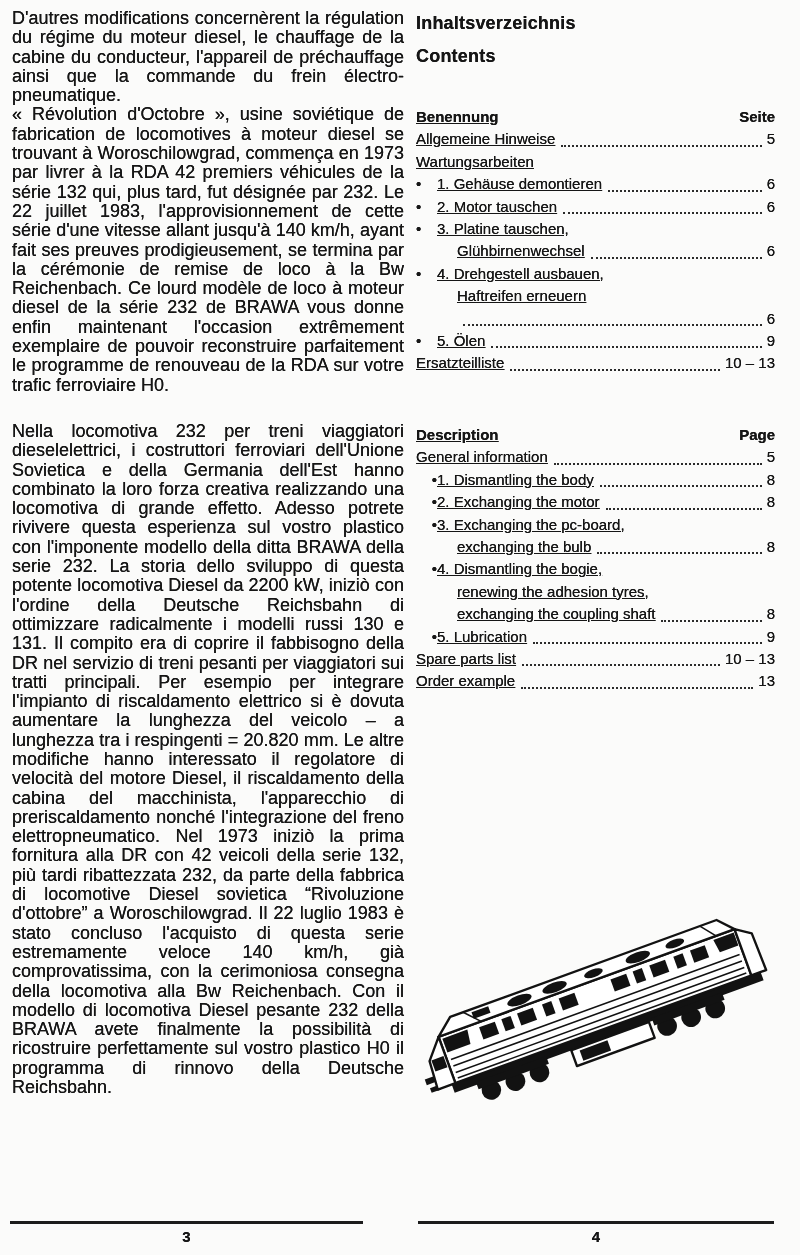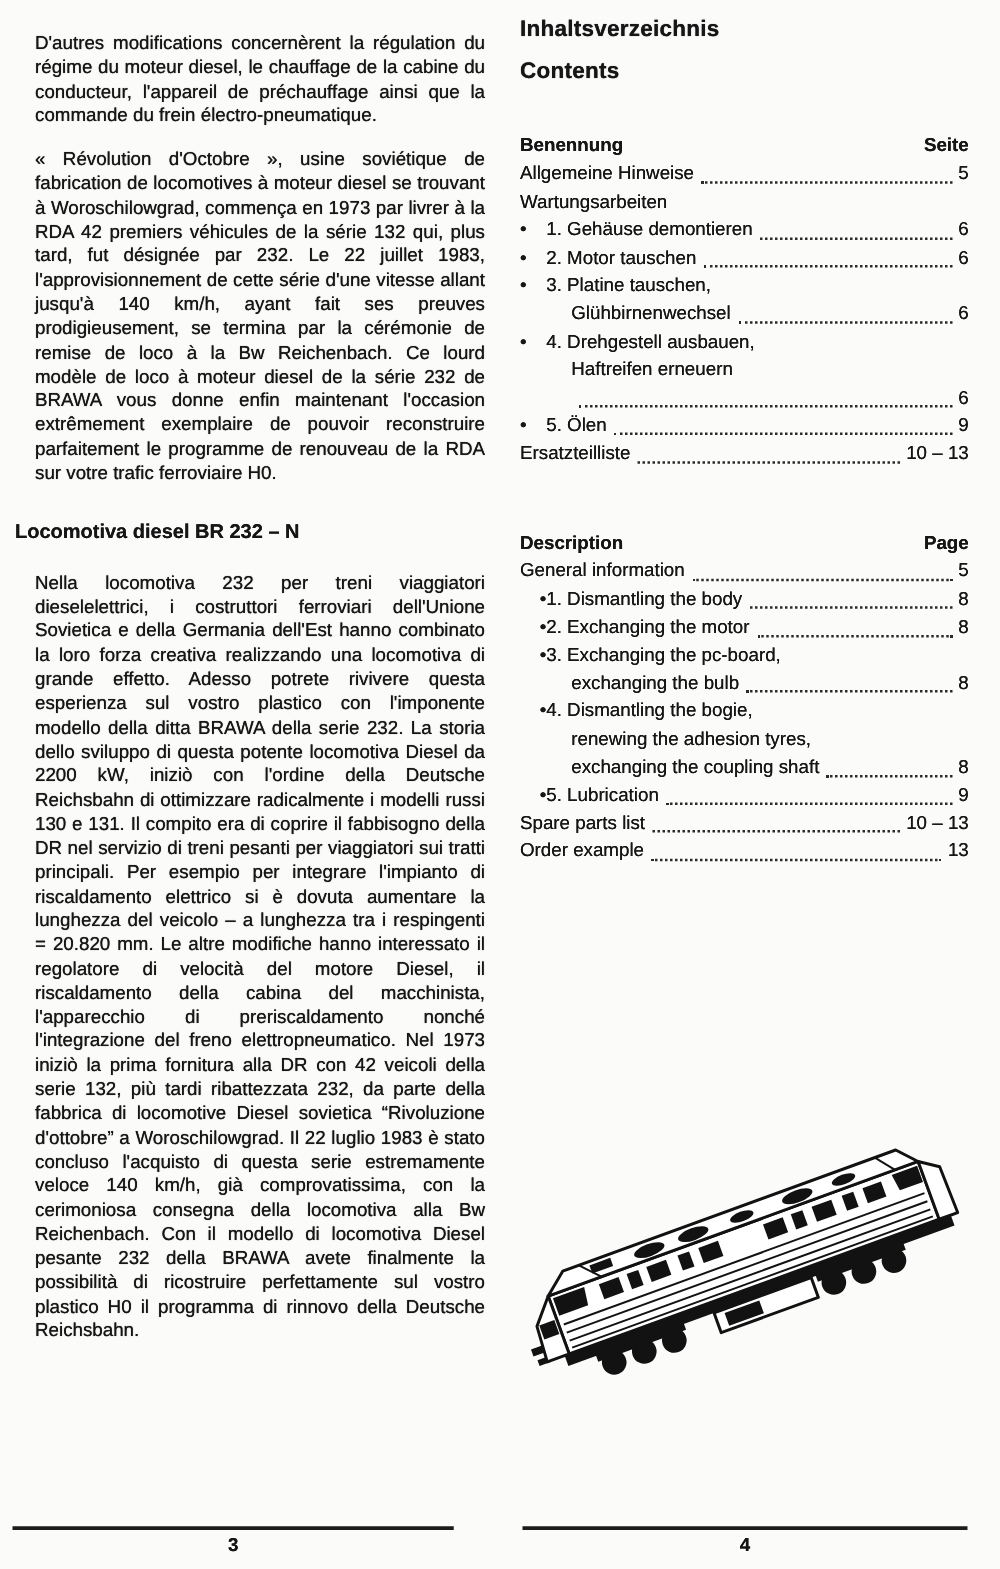--- a/index.html
+++ b/index.html
@@ -6,21 +6,21 @@
   body{
     width:800px;height:1255px;position:relative;overflow:hidden;
     background:#fbfbfa;color:#161616;
     font-family:"Liberation Sans", sans-serif;
     -webkit-font-smoothing:antialiased;
   }
   .col-left{position:absolute;left:12px;top:9px;width:392px;}
   .col-right{position:absolute;left:416px;top:7px;width:359px;}
 
   p.bodytext{
-    font-size:15px;line-height:19.3px;text-align:justify;margin:16px;
+    font-size:18px;line-height:19.3px;text-align:justify;margin:0;
     text-shadow:0 0 .6px #111;
   }
   .subheading{
     font-size:16px;line-height:21.5px;font-weight:bold;margin:27px 0 20px 0;
     text-shadow:0 0 .5px #111;
   }
   .subheading div{margin:0;}
 
   h1.toc-title{
     font-size:18px;line-height:33px;font-weight:bold;margin:0;
@@ -29,21 +29,21 @@
 
   .toc{margin-top:33px;}
   .toc + .toc{margin-top:49px;text-align:right;}
   .toc-row{
     display:flex;align-items:baseline;
     font-size:15px;line-height:22.4px;text-shadow:0 0 .5px #111;
   }
   .toc-row.head{font-weight:bold;}
   .toc-row .bullet{width:21px;flex:0 0 21px;}
   .toc-row.i2{padding-left:41px;}
-  .toc-row .lbl{white-space:pre;}
+  .toc-row .lbl{white-space:pre;text-decoration:underline;}
   .toc-row .leader{
     flex:1;min-width:10px;margin:0 5px 4px 6px;
     border-bottom:2px dotted #2b2b2b;align-self:flex-end;height:1px;
   }
   .toc-row .leader.none{border-bottom:none;}
   .toc-row .pg{white-space:pre;}
 
   .loco-wrap{position:absolute;left:413px;top:868px;width:374px;height:306px;}
   .loco-wrap svg{width:100%;height:100%;}
 
@@ -57,21 +57,20 @@
   .pnum.left{left:10px;width:353px;text-align:center;}
   .pnum.right{left:418px;width:356px;text-align:center;}
 </style>
 </head>
 <body>
 
 <div class="col-left">
   <p class="bodytext">D'autres modifications concernèrent la régulation du régime du moteur diesel, le chauffage de la cabine du conducteur, l'appareil de préchauffage ainsi que la commande du frein électro-pneumatique.</p>
   <p class="bodytext">« Révolution d'Octobre », usine soviétique de fabrication de locomotives à moteur diesel se trouvant à Woroschilowgrad, commença en 1973 par livrer à la RDA 42 premiers véhicules de la série 132 qui, plus tard, fut désignée par 232.  Le 22 juillet 1983, l'approvisionnement de cette série d'une vitesse allant jusqu'à 140 km/h, ayant fait ses preuves prodigieusement, se termina par la cérémonie de remise de loco à la Bw Reichenbach. Ce lourd modèle de loco à moteur diesel de la série 232 de BRAWA vous donne enfin maintenant l'occasion extrêmement exemplaire de pouvoir reconstruire parfaitement le programme de renouveau de la RDA sur votre trafic ferroviaire H0.</p>
   <div class="subheading">
-    <div>Locomotiva diesel BR 232 – N</div>
   </div>
   <p class="bodytext">Nella locomotiva 232 per treni viaggiatori dieselelettrici, i costruttori ferroviari dell'Unione Sovietica e della Germania dell'Est hanno combinato la loro forza creativa realizzando una locomotiva di grande effetto. Adesso potrete rivivere questa esperienza sul vostro plastico con l'imponente modello della ditta BRAWA della serie 232. La storia dello sviluppo di questa potente locomotiva Diesel da 2200 kW, iniziò con l'ordine della Deutsche Reichsbahn di ottimizzare radicalmente i modelli russi 130 e 131. Il compito era di coprire il fabbisogno della DR nel servizio di treni pesanti per viaggiatori sui tratti principali. Per esempio per integrare l'impianto di riscaldamento elettrico si è dovuta aumentare la lunghezza del veicolo – a lunghezza tra i respingenti = 20.820 mm. Le altre modifiche hanno interessato il regolatore di velocità del motore Diesel, il riscaldamento della cabina del macchinista, l'apparecchio di preriscaldamento nonché l'integrazione del freno elettropneumatico. Nel 1973 iniziò la prima fornitura alla DR con 42 veicoli della serie 132, più tardi ribattezzata 232, da parte della fabbrica di locomotive Diesel sovietica “Rivoluzione d'ottobre” a Woroschilowgrad. Il 22 luglio 1983 è stato concluso l'acquisto di questa serie estremamente veloce 140 km/h, già comprovatissima, con la cerimoniosa consegna della locomotiva alla Bw Reichenbach. Con il modello di locomotiva Diesel pesante 232 della BRAWA avete finalmente la possibilità di ricostruire perfettamente sul vostro plastico H0 il programma di rinnovo della Deutsche Reichsbahn.</p>
 </div>
 
 <div class="col-right">
   <h1 class="toc-title">Inhaltsverzeichnis</h1>
   <h1 class="toc-title">Contents</h1>
 
   <div class="toc" id="toc-de">
     <div class="toc-row head">

